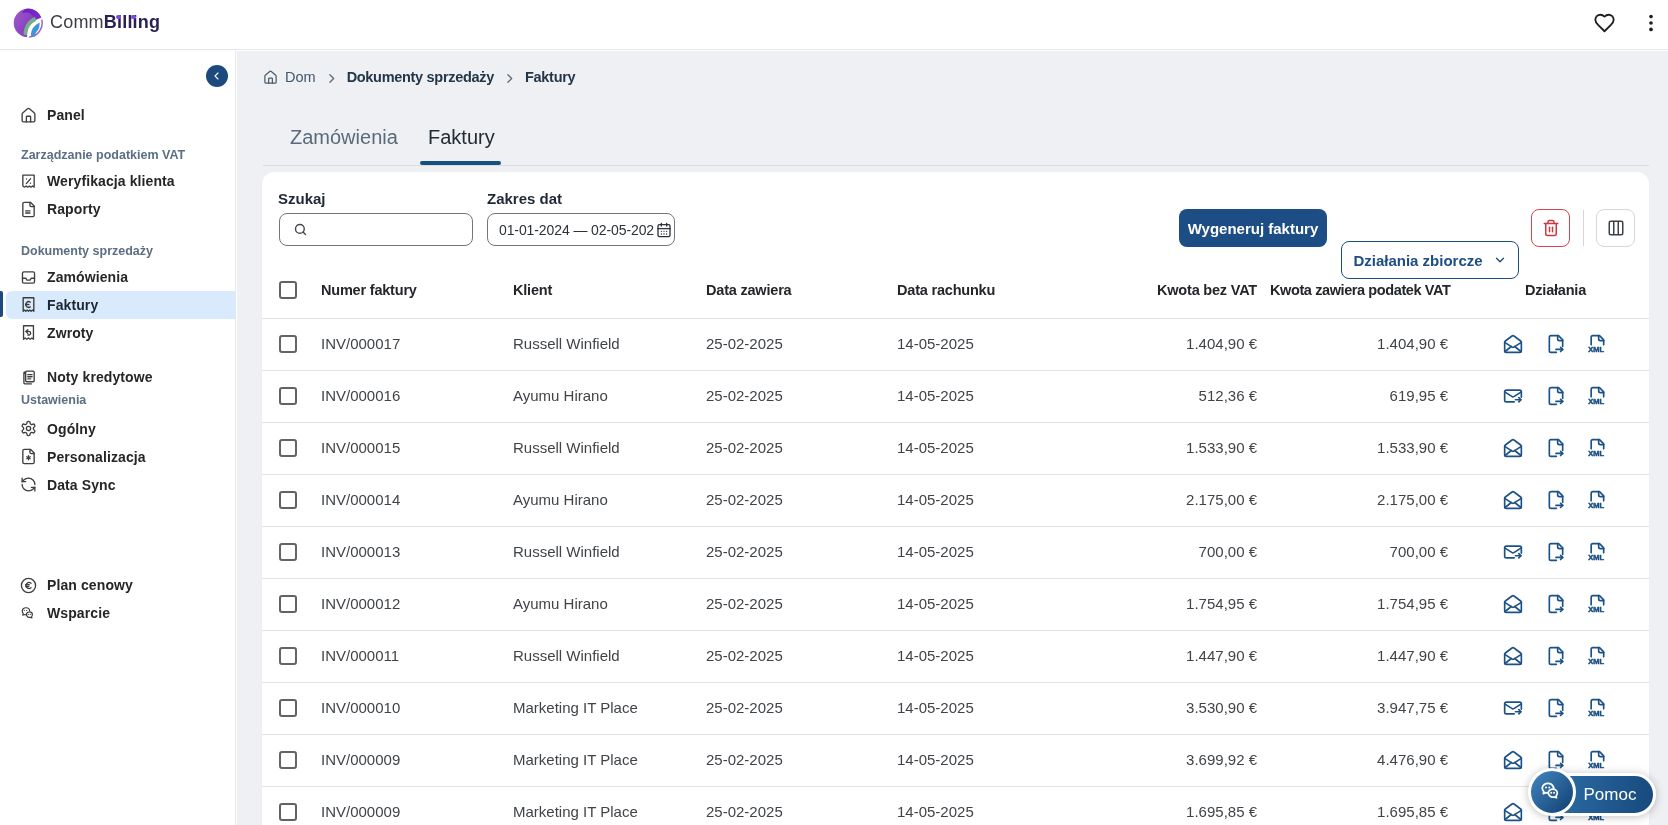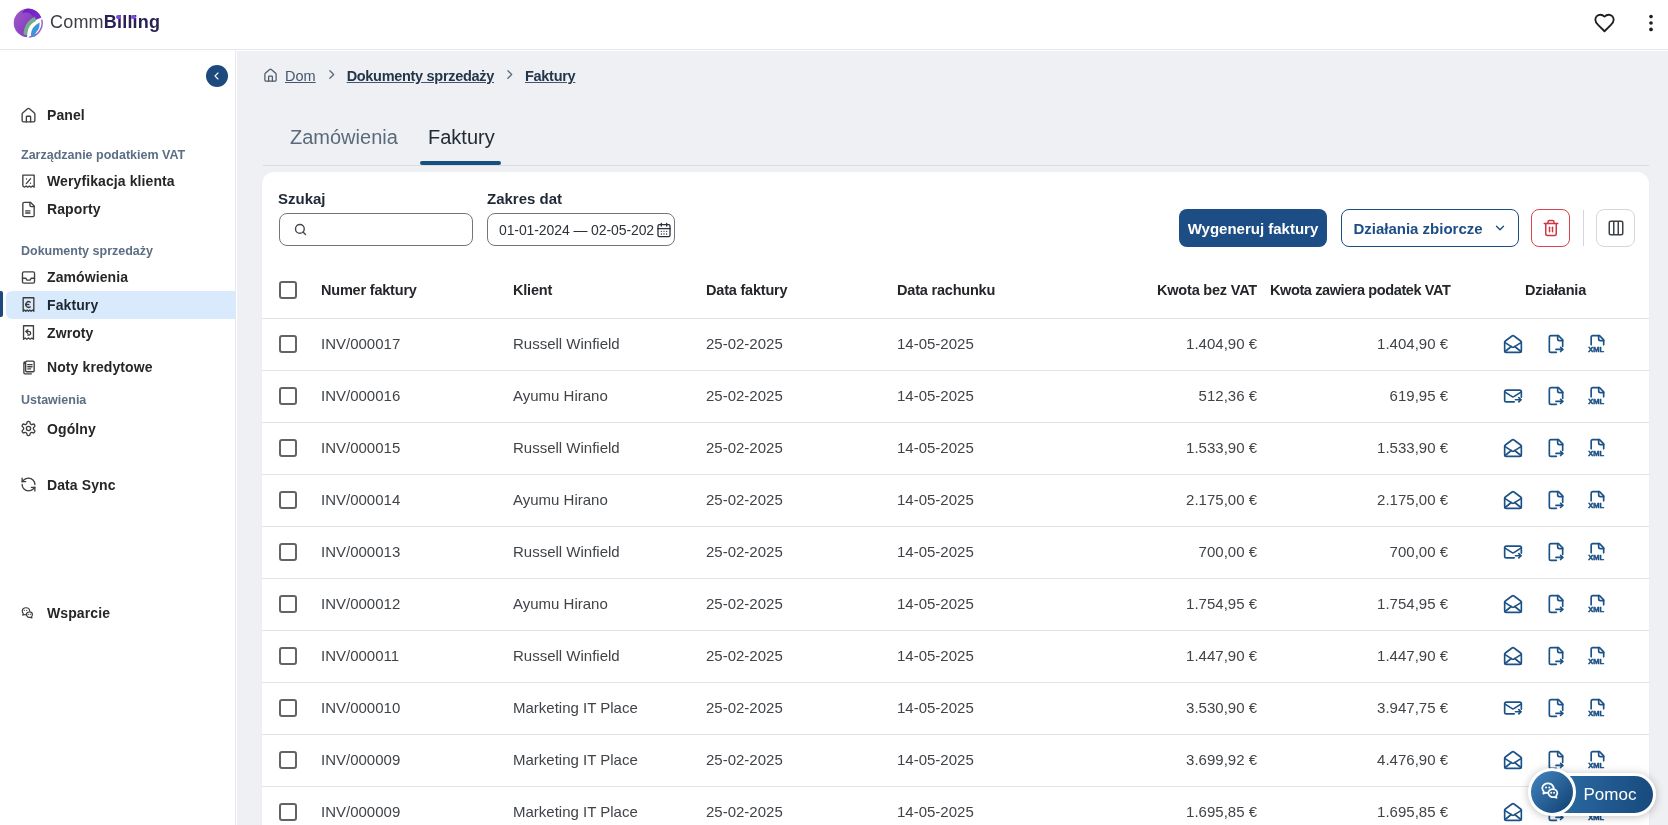--- a/index.html
+++ b/index.html
@@ -20,40 +20,40 @@
 .nav-item span { position:absolute; left:47px; font-size:14px; font-weight:700; color:#262626; white-space:nowrap; letter-spacing:0.1px; }
 .nav-sec { position:absolute; left:21px; height:16px; font-size:12.5px; font-weight:700; color:#5b6e83; white-space:nowrap; }
 #hl { position:absolute; left:6px; top:240.5px; width:230px; height:28px; background:#d8eafc; border-radius:6px 0 0 6px; }
 #hlbar { position:absolute; left:0; top:241px; width:2.5px; height:26px; background:#1d4a7e; border-radius:0 2px 2px 0; }
 .nav-item.sel span { color:#1e2630; }
 
 
 #main { position:absolute; left:237px; top:51px; width:1431px; height:774px; background:#eef0f3; }
 
 
-#crumb { position:absolute; left:263px; top:68px; height:17px; display:flex; align-items:flex-start; font-size:14.5px; color:#44566b; z-index:2;text-decoration:underline;}
+#crumb { position:absolute; left:263px; top:68px; height:17px; display:flex; align-items:flex-end; font-size:14.5px; color:#44566b; z-index:2;}
 #crumb b { color:#24364a; font-weight:700; letter-spacing:-0.3px; }
 
 
 .tab { position:absolute; font-size:20px; z-index:2; }
 #tab1 { left:290px; top:126px; color:#5a6a7b; }
 #tab2 { left:428px; top:126px; color:#222b33; }
 #tabline { position:absolute; left:263px; top:165px; width:1386px; height:1px; background:#dadcdf; z-index:2; }
 #tabul { position:absolute; left:420px; top:161px; width:81px; height:4px; border-radius:2px; background:#15517f; z-index:3; }
 
 
 #card { position:absolute; left:262px; top:172px; width:1387px; height:700px; background:#fff; border-radius:12px; box-shadow:0 1px 2px rgba(0,0,0,0.04); z-index:1; }
 
 .flabel { position:absolute; font-size:15px; font-weight:700; color:#1e2937; z-index:2; }
 .finput { position:absolute; top:213px; height:33px; border:1px solid #6f7880; border-radius:8px; background:#fff; display:flex; align-items:center; z-index:2; }
 
 
 .btn { position:absolute; top:209px; height:38px; border-radius:8px; display:flex; align-items:center; justify-content:center; font-size:15px; font-weight:700; z-index:2; }
 #btn-gen { left:1179px; width:148px; background:#1d4d85; color:#fff; }
-#btn-bulk { left:1341px; width:178px; background:#fff; color:#1d4d85; border:1px solid #1d4d85; }
+#btn-bulk { left:1341px; width:178px; background:#fff; color:#1d4d85; border:1px solid #1d4d85;margin-top:32px; }
 #btn-del { left:1531px; width:39px; background:#fff; border:1px solid #d8444e; }
 #btn-col { left:1596px; width:39px; background:#fff; border:1px solid #d4d6d9; }
 #btn-div { position:absolute; left:1583px; top:210px; width:1px; height:36px; background:#d4d6d9; z-index:2; }
 
 
 .th { position:absolute; font-size:14.5px; font-weight:700; color:#24262a; white-space:nowrap; z-index:2; letter-spacing:-0.2px; }
 .td { position:absolute; font-size:15px; color:#404448; white-space:nowrap; z-index:2; }
 .num { text-align:right; }
 .cb { position:absolute; left:279px; width:18px; height:18px; border:2px solid #636363; border-radius:3px; background:#fff; z-index:2; }
 .rline { position:absolute; left:262px; width:1387px; height:1px; background:#e1e3e5; z-index:2; }
@@ -155,49 +155,68 @@
     <span>Faktury</span>
   </div>
   <div class="nav-item" style="top:268.5px">
     <svg viewBox="0 0 24 24" fill="none" stroke="#3f3f3f" stroke-width="1.9" stroke-linecap="round" stroke-linejoin="round">
         <path d="M5 2.5h14v19l-2.3-1.7-2.3 1.7-2.4-1.7-2.4 1.7-2.3-1.7L5 21.5z"></path>
         <path d="m11 8-2.5 2.5L11 13"></path>
         <path d="M8.5 10.5h4a2.5 2.5 0 0 1 0 5H11"></path>
       </svg>
     <span>Zwroty</span>
   </div>
-  <div class="nav-item" style="top:303px">
+  <div class="nav-item" style="top:313px">
     <svg viewBox="0 0 24 24" fill="none" stroke="#3f3f3f" stroke-width="1.9" stroke-linecap="round" stroke-linejoin="round">
         <path d="M7 6V4a1.5 1.5 0 0 0-1.5 1.5v14A1.5 1.5 0 0 0 7 21h9"></path>
         <rect x="8" y="3" width="12" height="15" rx="1.5"></rect>
         <path d="M11 8h6"></path>
         <path d="M11 11h6"></path>
         <path d="M11 14h4"></path>
       </svg>
     <span>Noty kredytowe</span>
   </div>
 
   <div class="nav-sec" style="top:343px">Ustawienia</div>
   <div class="nav-item" style="top:364.5px">
     <svg viewBox="0 0 24 24" fill="none" stroke="#3f3f3f" stroke-width="1.9" stroke-linecap="round" stroke-linejoin="round">
         <path d="M12.22 2h-.44a2 2 0 0 0-2 2v.18a2 2 0 0 1-1 1.73l-.43.25a2 2 0 0 1-2 0l-.15-.08a2 2 0 0 0-2.73.73l-.22.38a2 2 0 0 0 .73 2.73l.15.1a2 2 0 0 1 1 1.72v.51a2 2 0 0 1-1 1.74l-.15.09a2 2 0 0 0-.73 2.73l.22.38a2 2 0 0 0 2.73.73l.15-.08a2 2 0 0 1 2 0l.43.25a2 2 0 0 1 1 1.73V20a2 2 0 0 0 2 2h.44a2 2 0 0 0 2-2v-.18a2 2 0 0 1 1-1.73l.43-.25a2 2 0 0 1 2 0l.15.08a2 2 0 0 0 2.73-.73l.22-.39a2 2 0 0 0-.73-2.73l-.15-.08a2 2 0 0 1-1-1.74v-.5a2 2 0 0 1 1-1.74l.15-.09a2 2 0 0 0 .73-2.73l-.22-.38a2 2 0 0 0-2.73-.73l-.15.08a2 2 0 0 1-2 0l-.43-.25a2 2 0 0 1-1-1.73V4a2 2 0 0 0-2-2z"></path>
         <circle cx="12" cy="12" r="3"></circle>
       </svg>
     <span>Ogólny</span>
   </div>
+  <div class="nav-item" style="top:392.5px">
+    <svg viewBox="0 0 24 24" fill="none" stroke="#3f3f3f" stroke-width="1.9" stroke-linecap="round" stroke-linejoin="round">
+        <path d="M15 2H6a2 2 0 0 0-2 2v16a2 2 0 0 0 2 2h12a2 2 0 0 0 2-2V7z"></path>
+        <path d="M14 2v4a2 2 0 0 0 2 2h4"></path>
+        <path d="M12 11v5.6"></path>
+        <path d="m9.6 12.4 4.8 2.8"></path>
+        <path d="m14.4 12.4-4.8 2.8"></path>
+      </svg>
+    <span>Personalizacja</span>
+  </div>
   <div class="nav-item" style="top:420.5px">
     <svg viewBox="0 0 24 24" fill="none" stroke="#3f3f3f" stroke-width="1.9" stroke-linecap="round" stroke-linejoin="round">
         <path d="M21 12a9 9 0 0 0-9-9 9.75 9.75 0 0 0-6.74 2.74L3 8"></path>
         <path d="M3 3v5h5"></path>
         <path d="M3 12a9 9 0 0 0 9 9 9.75 9.75 0 0 0 6.74-2.74L21 16"></path>
         <path d="M16 16h5v5"></path>
       </svg>
     <span>Data Sync</span>
   </div>
 
+  <div class="nav-item" style="top:521px">
+    <svg viewBox="0 0 24 24" fill="none" stroke="#3f3f3f" stroke-width="1.9" stroke-linecap="round" stroke-linejoin="round">
+        <circle cx="12" cy="12" r="10"></circle>
+        <path d="M15.5 8.8a4.2 4.2 0 1 0 0 6.4"></path>
+        <path d="M8 11h5"></path>
+        <path d="M8 13.5h4.5"></path>
+      </svg>
+    <span>Plan cenowy</span>
+  </div>
   <div class="nav-item" style="top:549px">
     <svg viewBox="0 0 24 24" fill="none" stroke="#3f3f3f" stroke-width="1.7" stroke-linecap="round" stroke-linejoin="round">
         <path d="M13.6 8.2a5.2 4.5 0 1 0-10.4.4c0 1.3.5 2.4 1.3 3.2L3.9 14.4l2.4-.95a7 7 0 0 0 2.2.35"></path>
         <path d="M8.9 13.7a4.3 3.8 0 0 1 8.6-.1c0 1.1-.45 2-1.1 2.7l.4 2-2-.85a4.8 4.8 0 0 1-5.9-3.75z"></path>
         <path d="M6 7.5h.01M9.5 7.5h.01M11.5 13.2h.01M14.5 13.2h.01" stroke-width="1.9"></path>
       </svg>
     <span>Wsparcie</span>
   </div>
 </div>
 
@@ -263,21 +282,21 @@
   <svg width="18" height="18" viewBox="0 0 24 24" fill="none" stroke="#3c4248" stroke-width="2">
       <rect x="3" y="3" width="18" height="18" rx="2"></rect>
       <path d="M9 3v18"></path>
       <path d="M15 3v18"></path>
     </svg>
 </div>
 
 <div class="cb" style="top:281px"></div>
 <div class="th" style="left:321px;top:282px">Numer faktury</div>
 <div class="th" style="left:513px;top:282px">Klient</div>
-<div class="th" style="left:706px;top:282px">Data faktury</div>
+<div class="th" style="left:706px;top:282px">Data zawiera</div>
 <div class="th" style="left:897px;top:282px">Data rachunku</div>
 <div class="th num" style="left:1107px;top:282px;width:150px">Kwota bez VAT</div>
 <div class="th" style="left:1270px;top:282px;letter-spacing:-0.4px">Kwota zawiera podatek VAT</div>
 <div class="th" style="left:1525px;top:282px">Działania</div>
 <div class="rline" style="top:318px"></div>
 
 <div class="cb" style="top:335px"></div>
 <div class="td" style="left:321px;top:335px">INV/000017</div>
 <div class="td" style="left:513px;top:335px">Russell Winfield</div>
 <div class="td" style="left:706px;top:335px">25-02-2025</div>

